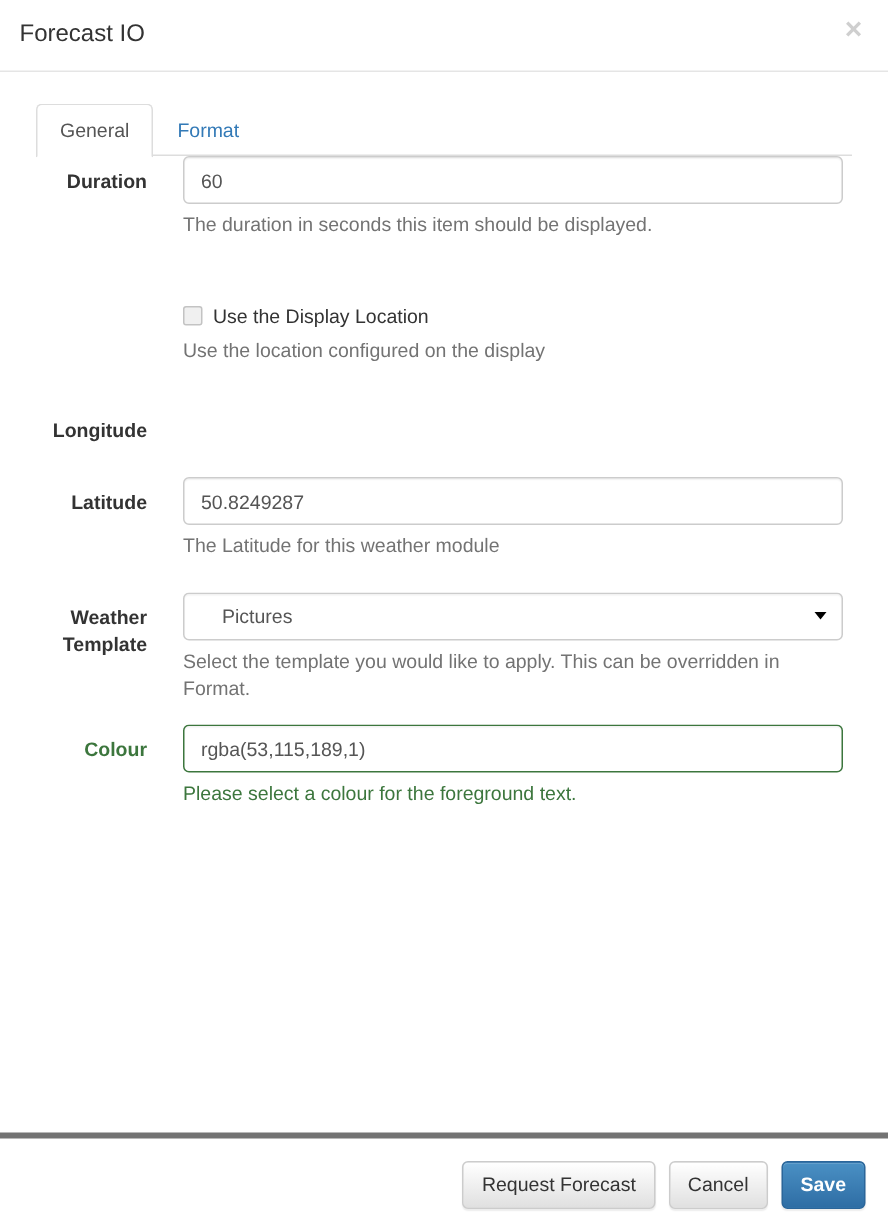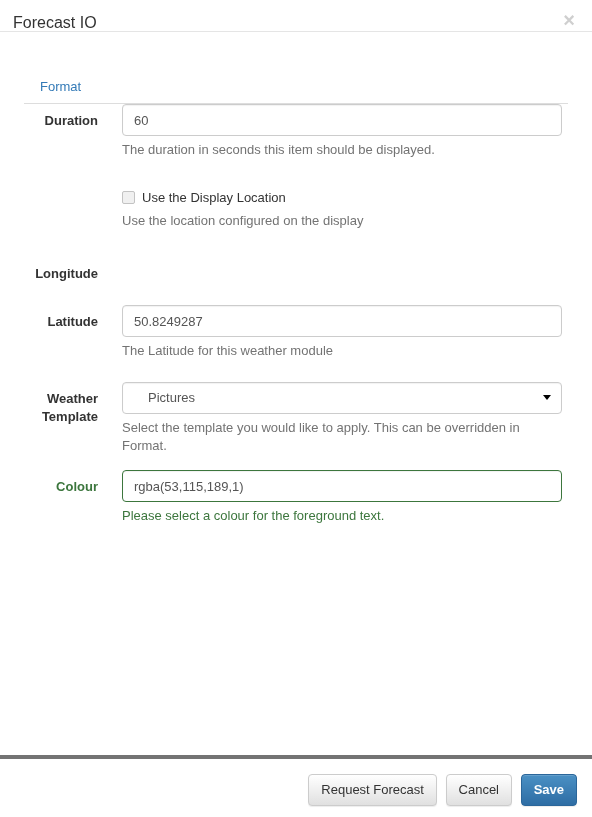--- a/index.html
+++ b/index.html
@@ -19,21 +19,21 @@
     position: relative;
     width: 592px;
     height: 817px;
     background: #ffffff;
     box-sizing: border-box;
   }
 
   
   .modal-header {
     position: relative;
-    height: 32px;
+    height: 48px;
     border-bottom: 1px solid #e5e5e5;
     box-sizing: border-box;
   }
   .modal-title {
     position: absolute;
     left: 13px;
     top: 13px;
     font-size: 16px;
     font-weight: normal;
     color: #333333;
@@ -252,37 +252,40 @@
 
 <div class="modal">
 
   <div class="modal-header">
     <h4 class="modal-title">Forecast IO</h4>
     <button class="close-icon">×</button>
   </div>
 
   <div class="tabs-wrap">
     <ul class="nav-tabs">
+      <li class="active">
+        <a>General</a>
+      </li>
       <li>
         <a>Format</a>
       </li>
     </ul>
   </div>
 
   <div class="form-body">
 
     <div class="form-group">
       <div class="col-label">Duration</div>
       <div class="col-field">
         <input class="form-control" type="text" value="60" style="">
         <span class="help-block">The duration in seconds this item should be displayed.</span>
       </div>
     </div>
 
-    <div class="form-group checkbox-row" style="margin-top:28px;">
+    <div class="form-group checkbox-row" style="margin-top:41px;">
       <div class="col-label"></div>
       <div class="col-field">
         <label class="checkbox-line">
           <span class="checkbox-box"></span>
           <span>Use the Display Location</span>
         </label>
         <span class="help-block">Use the location configured on the display</span>
       </div>
     </div>
 

